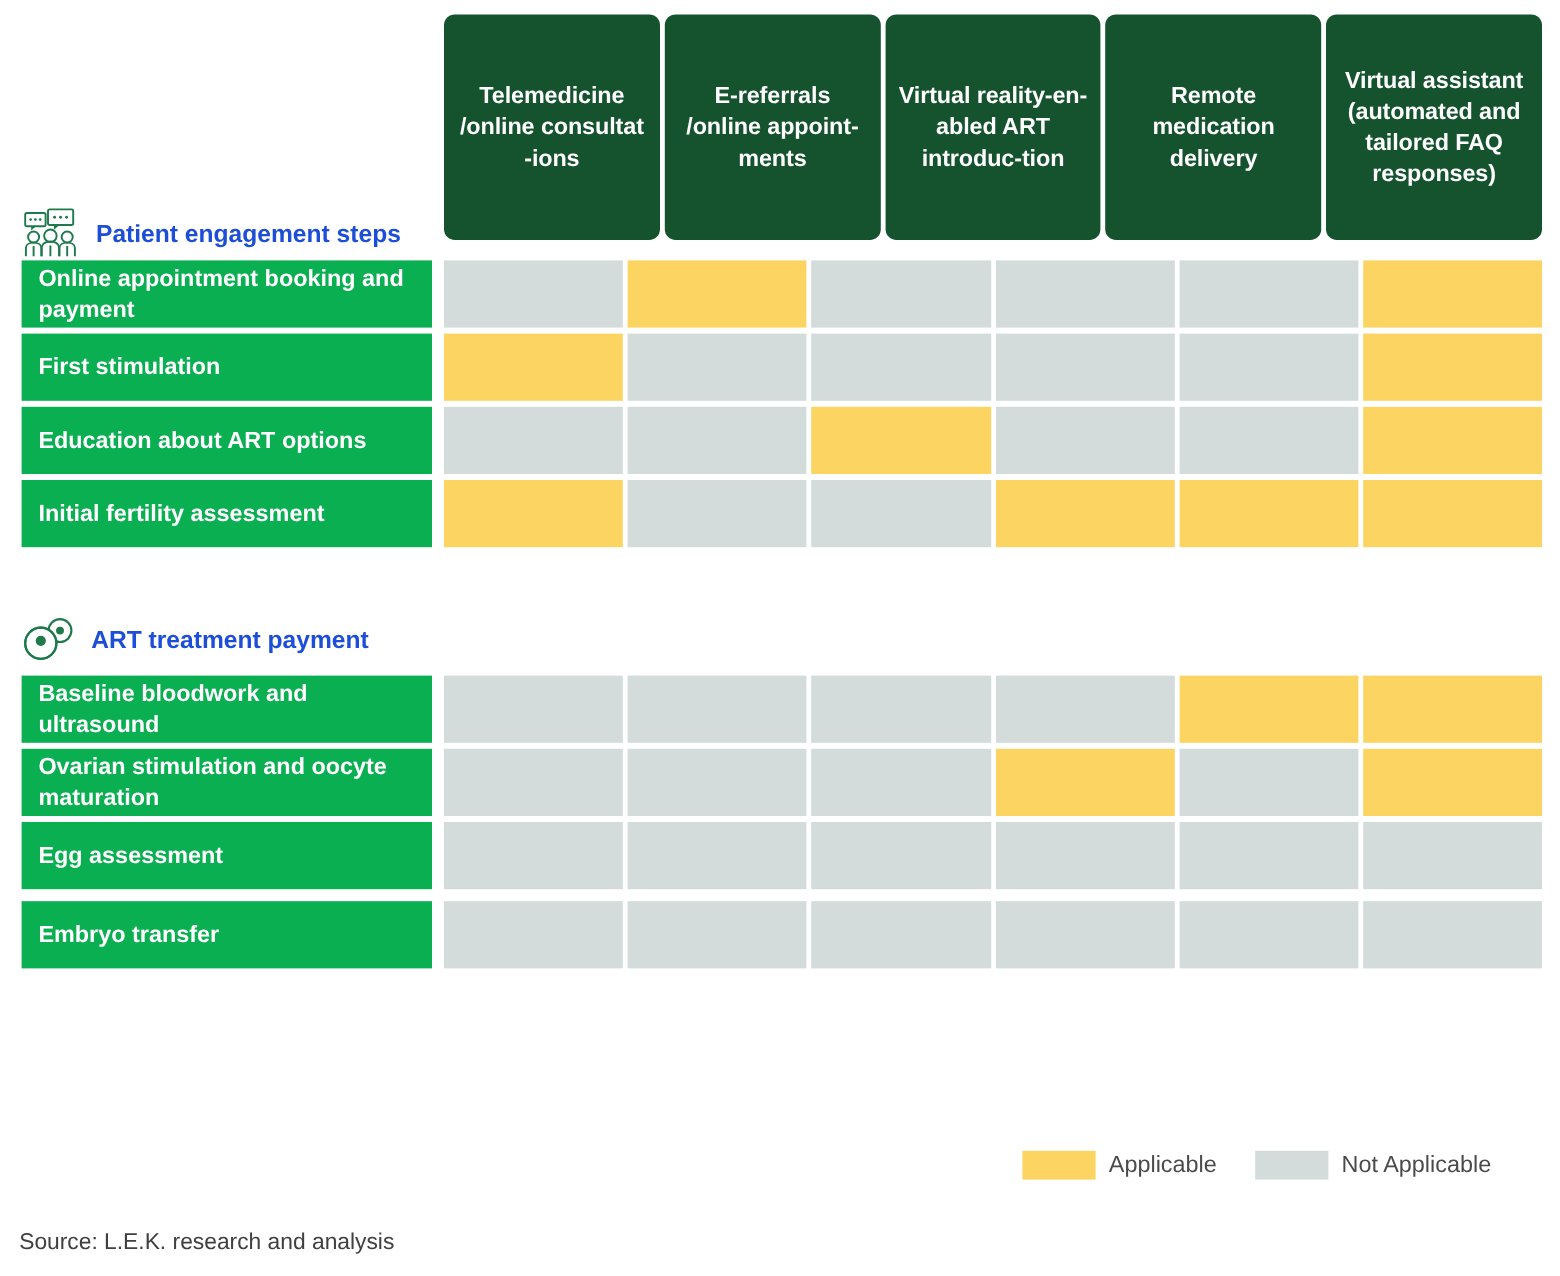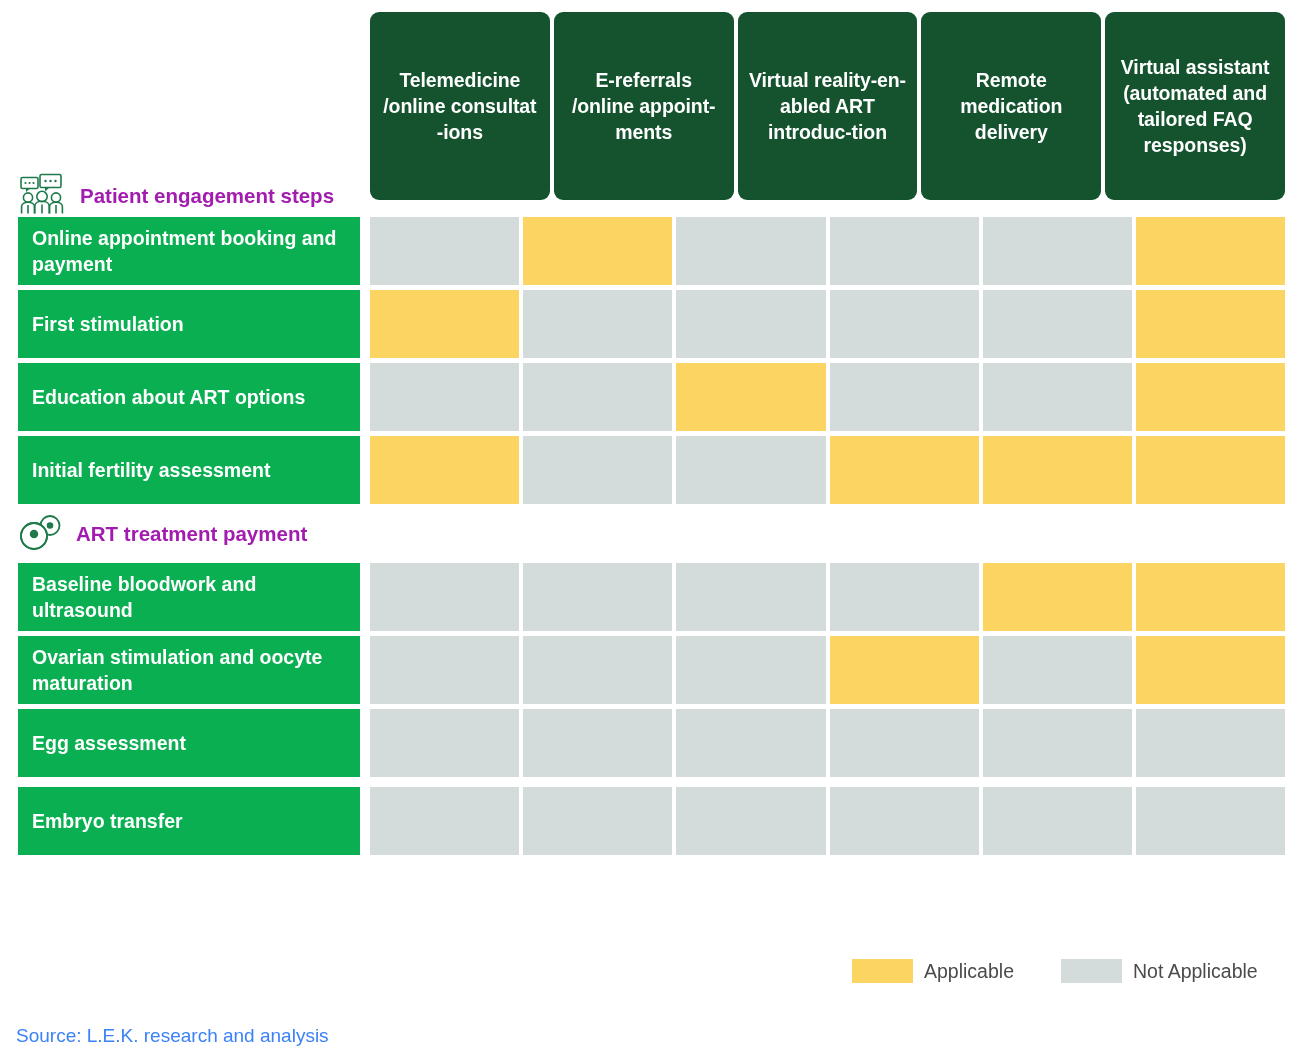--- a/index.html
+++ b/index.html
@@ -47,21 +47,21 @@
     position: absolute;
     left: 18px;
     display: flex;
     align-items: center;
     gap: 10px;
     height: 42px;
   }
   .section-heading .heading-text {
     font-size: 20.5px;
     font-weight: bold;
-    color: #a21caf;
+    color: #1d4ed8;
     white-space: nowrap;
   }
   .sec-icon { flex: 0 0 auto; display: block; }
 
   #heading-engagement { top: 175px; }
   #heading-art        { top: 513px; }
 
   
   .matrix {
     position: absolute;
@@ -96,30 +96,30 @@
     display: flex;
     gap: 4px;
     margin-left: 6px;
   }
   .cell {
     flex: 1 1 0;
   }
   .cell.applicable     { background: #fcd462; }
   .cell.not-applicable { background: #d3dcda; }
 
-  .h-2line { height: 68px; }
+  .h-2line { height: 56px; }
 
   
   #legend {
     position: absolute;
     left: 852px;
     top: 959px;
     display: flex;
     align-items: center;
-    gap: 27px;
+    gap: 12px;
     font-size: 19.5px;
     color: #4b4b4b;
   }
   .legend-item {
     display: flex;
     align-items: center;
     gap: 11px;
     margin-right: 20px;
   }
   .legend-swatch {
@@ -130,21 +130,21 @@
   .legend-swatch.applicable     { background: #fcd462; }
   .legend-swatch.not-applicable { background: #d3dcda; }
   .legend-label { white-space: nowrap; }
 
   
   #source-note {
     position: absolute;
     left: 16px;
     top: 1025px;
     font-size: 19px;
-    color: #3b82f6;
+    color: #404040;
     white-space: nowrap;
   }
 </style>
 </head>
 <body>
 
 <div id="col-headers">
     <div class="col-header">Telemedicine<br>/online consultat<br>-ions</div>
     <div class="col-header">E-referrals<br>/online appoint-<br>ments</div>
     <div class="col-header">Virtual reality-en-abled ART introduc-tion</div>

